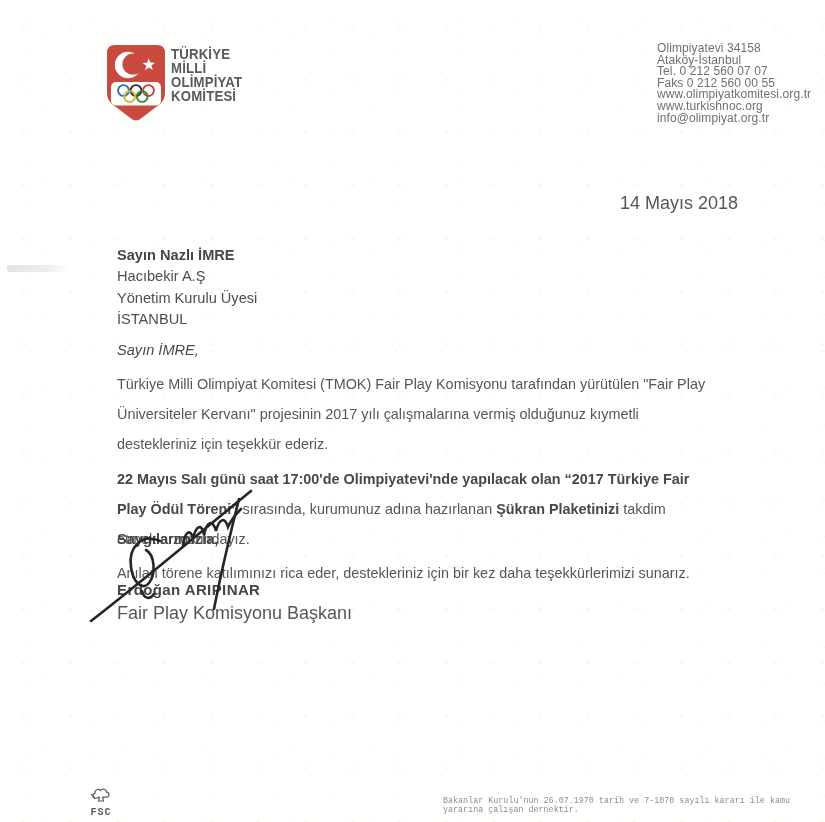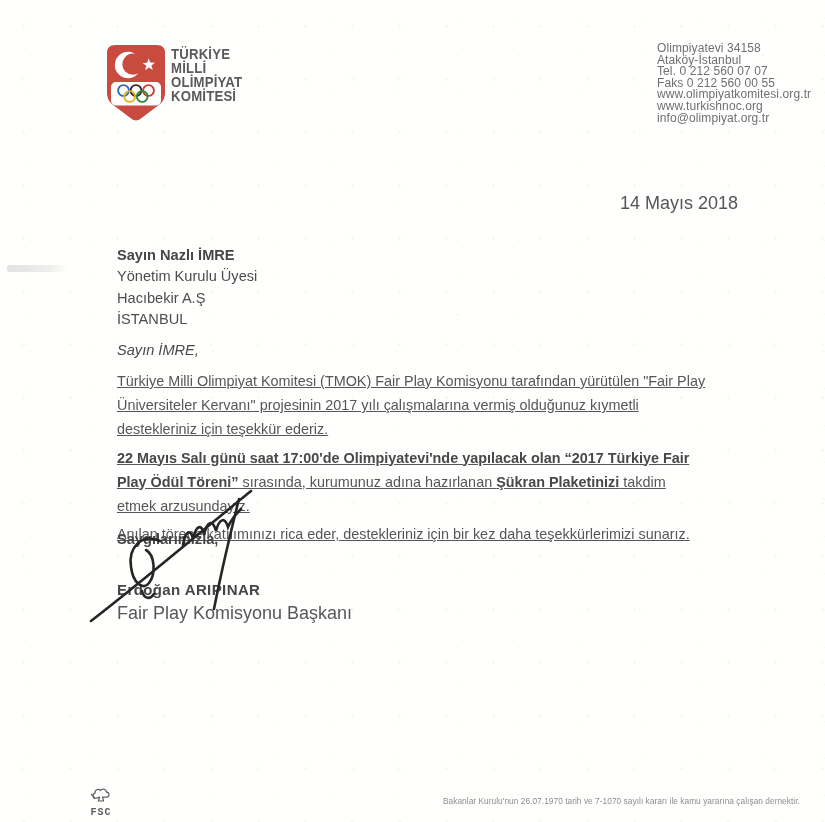--- a/index.html
+++ b/index.html
@@ -43,21 +43,21 @@
     position: absolute; left: 117px; top: 245px;
     font-size: 14.6px; line-height: 21.3px;
   }
   .recipient .r-name { font-weight: 700; color: #454649; }
   .salutation {
     position: absolute; left: 117px; top: 342px;
     font-weight: 400; font-style: italic; font-size: 14.6px; color: #48494c;
   }
   .body-block {
     position: absolute; left: 117px; top: 369px; width: 632px;
-    font-size: 14.4px; line-height: 24px; color: #55565a; text-decoration: underline;
+    font-size: 14.4px; line-height: 30px; color: #55565a;
   }
   .body-block p { white-space: pre-line; margin: 0 0 4.5px 0; }
   .body-block strong { font-weight: 700; color: #47484b; }
 
   .closing-salute {
     position: absolute; left: 117px; top: 531px;
     font-weight: 700; font-size: 14.6px; color: #46474a;
   }
   .signer-name {
     position: absolute; left: 117px; top: 581px;
@@ -74,21 +74,21 @@
 
   
   .fsc { position: absolute; left: 86px; top: 786px; width: 30px; text-align: center; }
   .fsc-label {
     font-family: Liberation Mono, monospace;
     font-size: 10px; font-weight: 700; letter-spacing: 1px; color: #5b5c5e;
     margin-top: -2px;
   }
   .footer-note {
     position: absolute; left: 443px; top: 796px; width: 375px;
-    font-size: 8.3px; color: #8b8c90; letter-spacing: 0.05px;
+    font-size: 8.3px; color: #8b8c90; letter-spacing: 0.05px; font-family: Liberation Mono, monospace;
   }
 
   .smudge {
     position: absolute; left: 7px; top: 265px; width: 62px; height: 7px;
     background: linear-gradient(90deg, #b9b9b9, #d7d7d7 70%, transparent);
     opacity: 0.4; filter: blur(0.7px); border-radius: 2px;
   }
 </style>
 </head>
 <body>
@@ -127,22 +127,22 @@
       <div>Faks 0 212 560 00 55</div>
       <div>www.olimpiyatkomitesi.org.tr</div>
       <div>www.turkishnoc.org</div>
       <div>info@olimpiyat.org.tr</div>
     </div>
 
   <div class="date-line">14 Mayıs 2018</div>
 
   <div class="recipient">
     <div class="r-name">Sayın Nazlı İMRE</div>
+    <div>Hacıbekir A.Ş</div>
     <div>Yönetim Kurulu Üyesi</div>
-    <div>Hacıbekir A.Ş</div>
     <div>İSTANBUL</div>
   </div>
 
   <div class="salutation">Sayın İMRE,</div>
 
   <div class="body-block">
     <p>Türkiye Milli Olimpiyat Komitesi (TMOK) Fair Play Komisyonu tarafından yürütülen "Fair Play
 Üniversiteler Kervanı" projesinin 2017 yılı çalışmalarına vermiş olduğunuz kıymetli
 destekleriniz için teşekkür ederiz.</p>
     <p><strong>22 Mayıs Salı günü saat 17:00'de Olimpiyatevi'nde yapılacak olan “2017 Türkiye Fair

